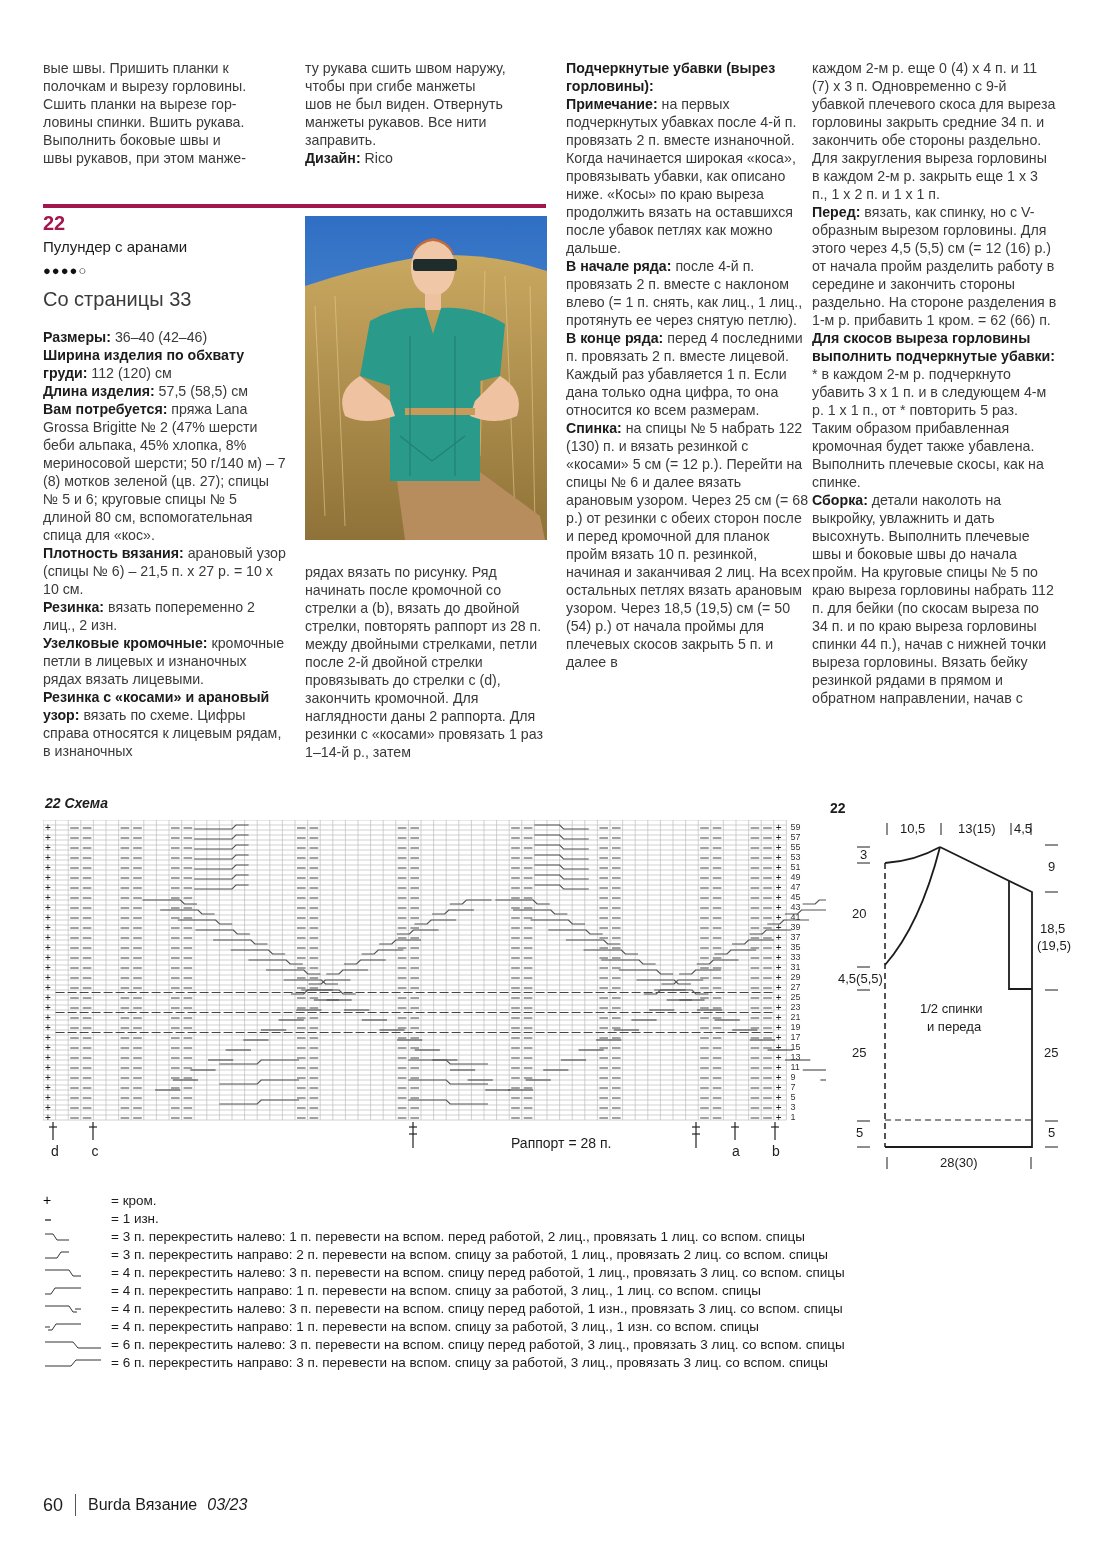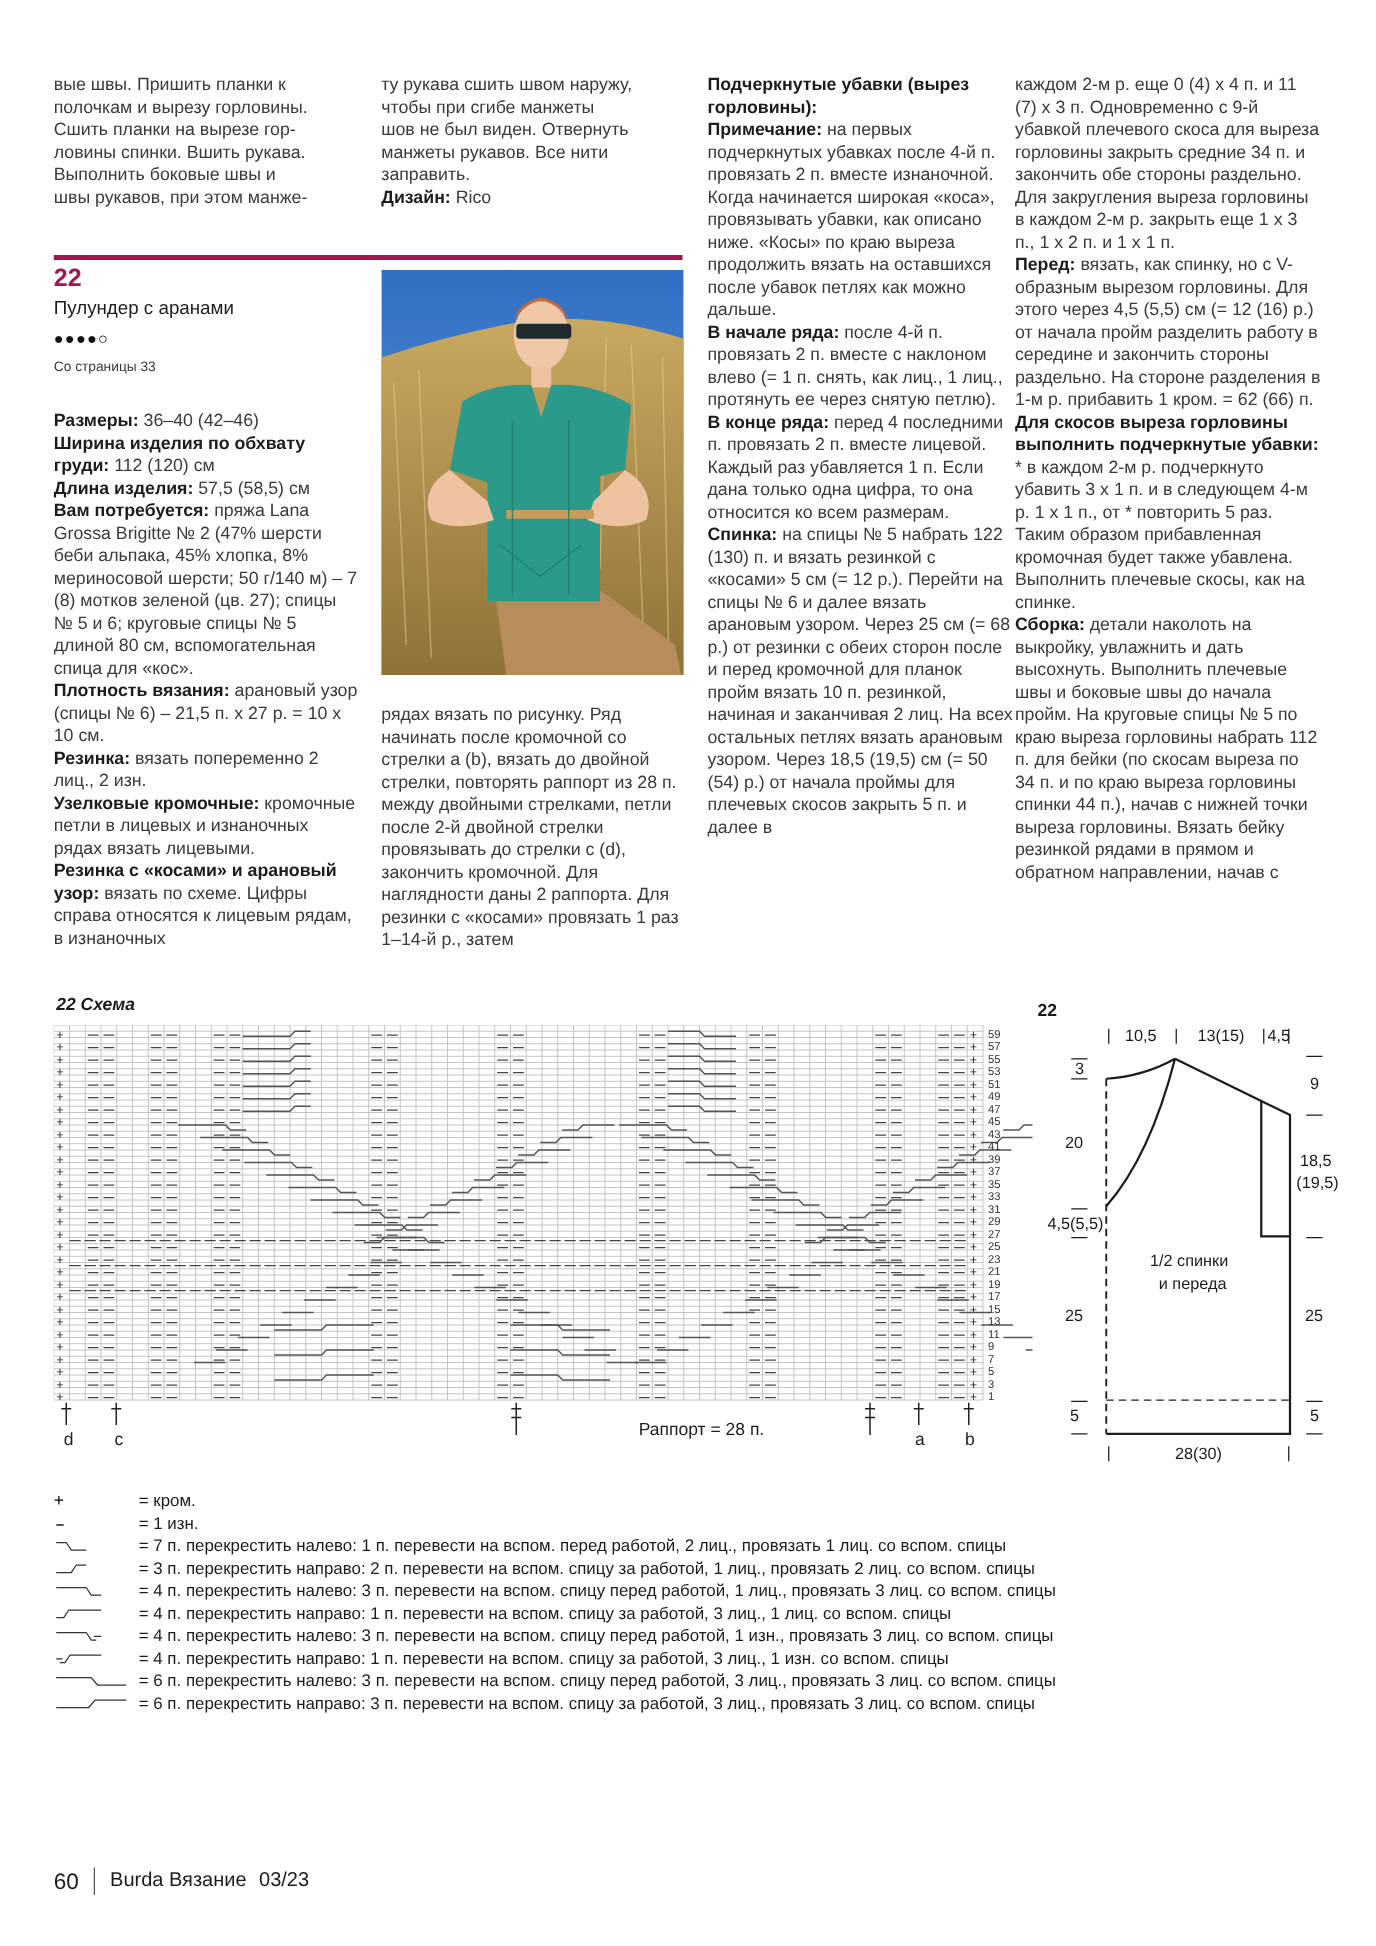--- a/index.html
+++ b/index.html
@@ -4,36 +4,36 @@
 <style>
   html,body{margin:0;padding:0;background:#fff;}
   body{width:1101px;height:1557px;position:relative;overflow:hidden;font-family:"Liberation Sans",sans-serif;color:#2b2b2b;}
   .col{position:absolute;font-size:14.2px;line-height:18px;color:#3a3a3a;}
   .col p{margin:0;}
   .col b{color:#1c1c1c;font-weight:bold;}
   .rule{position:absolute;left:43px;top:204px;width:503px;height:4px;background:#a3174f;}
   .num22{position:absolute;left:43px;top:212px;font-size:20px;font-weight:bold;color:#a3174f;}
   .title{position:absolute;left:43px;top:238px;font-size:15px;font-weight:normal;color:#1c1c1c;}
   .dots{position:absolute;left:43px;top:263px;font-size:13px;letter-spacing:1px;color:#111;}
-  .from{position:absolute;left:43px;top:288px;font-size:11px;color:#3a3a3a;}
+  .from{position:absolute;left:43px;top:288px;font-size:20px;color:#3a3a3a;}
   .photo{position:absolute;left:305px;top:216px;width:242px;height:324px;overflow:hidden;}
   .schema-title{position:absolute;left:45px;top:795px;font-size:14px;font-weight:bold;color:#1c1c1c;font-style:italic;}
   .grid{position:absolute;left:43px;top:820px;}
   .arrows{position:absolute;left:43px;top:1122px;width:750px;height:45px;}
   .rapport{position:absolute;left:511px;top:1135px;font-size:14px;color:#1c1c1c;}
   .sch-label{position:absolute;left:830px;top:800px;font-size:14px;font-weight:bold;color:#1c1c1c;}
   .pattern{position:absolute;left:830px;top:815px;}
   .legend{position:absolute;left:43px;top:1192px;width:880px;font-size:13.5px;line-height:18px;color:#1c1c1c;}
   .legend .row{display:flex;}
   .legend .sym{width:68px;height:18px;flex:none;position:relative;}
   .legend .txt{flex:1;}
   .footer{position:absolute;left:43px;top:1494px;font-size:16px;color:#1c1c1c;display:flex;align-items:center;}
   .footer .pg{font-size:18px;}
   .footer .bar{width:1px;height:22px;background:#555;margin:0 12px;}
-  .footer .iss{margin-left:10px;}
+  .footer .iss{margin-left:10px;font-style:italic;}
 </style>
 </head>
 <body>
 
 <div class="col" style="left:43px;top:59px;width:250px;" id="c1top">
     <p>вые швы. Пришить планки к</p>
     <p>полочкам и вырезу горловины.</p>
     <p>Сшить планки на вырезе гор-</p>
     <p>ловины спинки. Вшить рукава.</p>
     <p>Выполнить боковые швы и</p>
@@ -1058,21 +1058,21 @@
     <div class="row">
       <div class="sym"><svg width="64" height="18" viewBox="0 0 64 18">
           <line x1="2" y1="10" x2="8" y2="10" stroke="#222" stroke-width="1.3"></line>
         </svg></div>
       <div class="txt">= 1 изн.</div>
     </div>
     <div class="row">
       <div class="sym"><svg width="64" height="18" viewBox="0 0 64 18">
           <path d="M2 6 L10 6 L14 12 L26 12" fill="none" stroke="#333"></path>
         </svg></div>
-      <div class="txt">= 7 п. перекрестить налево: 1 п. перевести на вспом. перед работой, 2 лиц., провязать 1 лиц. со вспом. спицы</div>
+      <div class="txt">= 3 п. перекрестить налево: 1 п. перевести на вспом. перед работой, 2 лиц., провязать 1 лиц. со вспом. спицы</div>
     </div>
     <div class="row">
       <div class="sym"><svg width="64" height="18" viewBox="0 0 64 18">
           <path d="M2 12 L14 12 L18 6 L26 6" fill="none" stroke="#333"></path>
         </svg></div>
       <div class="txt">= 3 п. перекрестить направо: 2 п. перевести на вспом. спицу за работой, 1 лиц., провязать 2 лиц. со вспом. спицы</div>
     </div>
     <div class="row">
       <div class="sym"><svg width="64" height="18" viewBox="0 0 64 18">
           <path d="M2 6 L26 6 L30 12 L38 12" fill="none" stroke="#333"></path>

